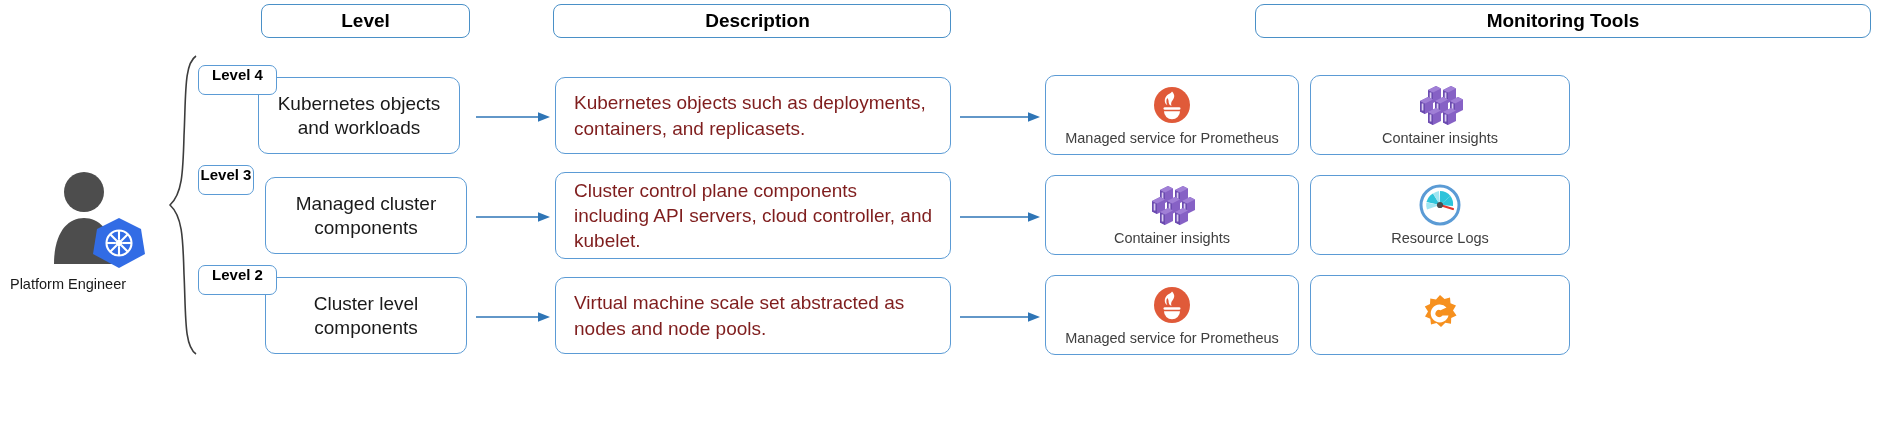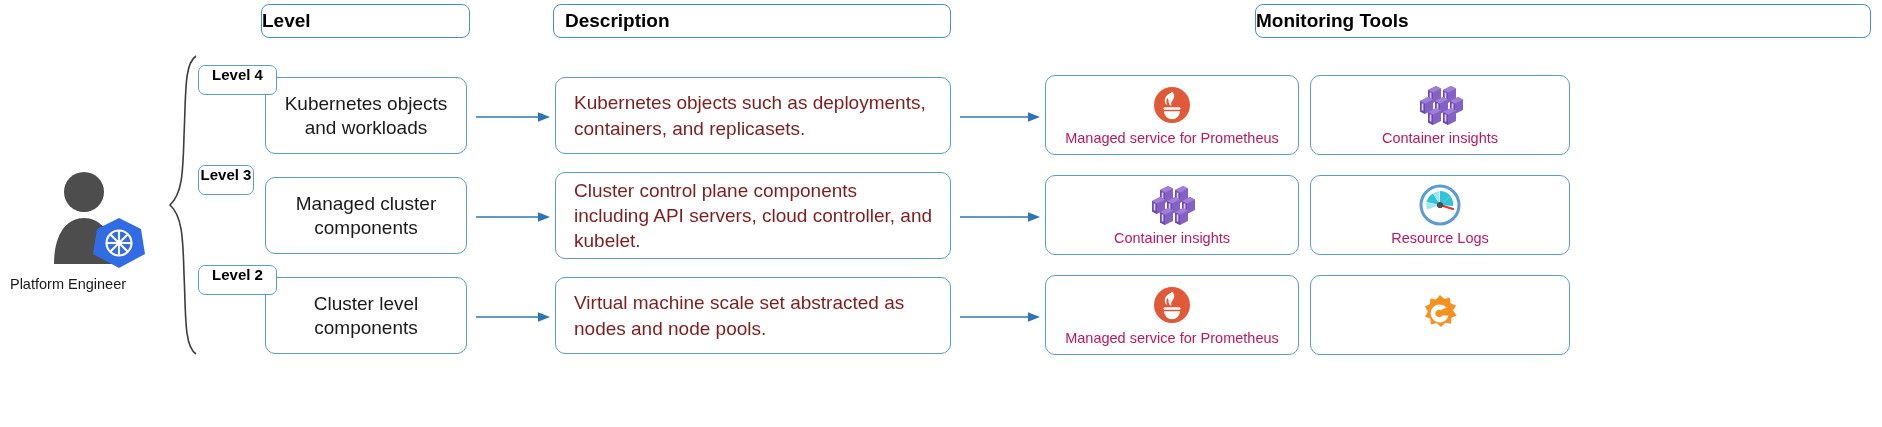--- a/index.html
+++ b/index.html
@@ -6,21 +6,21 @@
   body{
     width:1882px;height:427px;position:relative;overflow:hidden;
     font-family:"Liberation Sans","DejaVu Sans",sans-serif;
     color:#1a1a1a;
   }
   .abs{position:absolute;box-sizing:border-box;}
 
   
   .hdr{
     border:1.5px solid #4a90c7;border-radius:8px;background:#fff;
-    display:flex;align-items:center;
+    display:flex;align-items:center;justify-content:center;
     font-weight:bold;font-size:19px;color:#000;
   }
 
   
   .rbox{
     border:1.5px solid #5b9bd5;border-radius:10px;background:#fff;
   }
 
   
   .levelbox{
@@ -38,40 +38,40 @@
     display:flex;align-items:center;
     font-size:19px;line-height:1.33;color:#7f1d1d;
     padding:6px 14px 6px 18px;
   }
 
   
   .toolcard{
     display:flex;flex-direction:column;align-items:center;justify-content:center;
   }
   .toolicon{height:46px;display:flex;align-items:center;justify-content:center;margin-bottom:2px;}
-  .toollabel{font-size:14.5px;color:#be185d;text-align:center;line-height:1.2;}
+  .toollabel{font-size:14.5px;color:#404040;text-align:center;line-height:1.2;}
 
   
   .arrow{height:12px;}
 
   
   .persona-label{
     font-size:14.5px;color:#1a1a1a;text-align:center;width:200px;left:-32px;top:276px;
   }
 </style>
 </head>
 <body>
 
 <div class="abs hdr" style="left:261px;top:4px;width:209px;height:34px;">
   <span>Level</span>
 </div>
 <div class="abs hdr" style="left:553px;top:4px;width:398px;height:34px;padding-left:11px;">
   <span>Description</span>
 </div>
-<div class="abs hdr" style="left:1255px;top:4px;width:616px;height:34px;">
+<div class="abs hdr" style="left:1255px;top:4px;width:616px;height:34px;border-radius:9px;">
   <span>Monitoring Tools</span>
 </div>
 
 <div class="abs" style="left:36px;top:160px;width:110px;height:110px;">
   <svg width="110" height="110" viewBox="0 0 110 110">
     <circle cx="48" cy="32" r="20" fill="#4d4d4d"></circle>
     <path d="M18 104 C18 72 32 58 48 58 C64 58 78 72 78 104 Z" fill="#4d4d4d"></path>
   </svg>
   <svg width="54" height="54" viewBox="0 0 54 54" style="position:absolute;left:56px;top:56px;">
     <polygon points="27,2 49,13 53,38 27,52 1,38 5,13" fill="#326ce5"></polygon>
@@ -91,21 +91,21 @@
 </div>
 <div class="abs persona-label">Platform Engineer</div>
 
 <div class="abs" style="left:168px;top:54px;width:32px;height:302px;">
   <svg width="32" height="302" viewBox="0 0 32 302">
     <path d="M28 2 C16 10 18 40 16 82 C15 120 14 140 2 151 C14 162 15 182 16 220
              C18 262 16 292 28 300" fill="none" stroke="#3d3d3d" stroke-width="1.6"></path>
   </svg>
 </div>
 
-<div class="abs rbox levelbox" style="left:265px;top:77px;width:202px;height:77px;">
+<div class="abs rbox levelbox" style="left:258px;top:77px;width:202px;height:77px;">
   <span>Kubernetes objects and workloads</span>
 </div>
 <div class="abs levelbadge" style="left:198px;top:65px;width:79px;height:30px;">
   <span>Level 4</span>
 </div>
 
 <div class="abs arrow" style="left:476px;top:109px;width:74px;">
   <svg width="74" height="12" viewBox="0 0 74 12">
     <line x1="0" y1="6" x2="62" y2="6" stroke="#2e75b6" stroke-width="1.7"></line>
     <polygon points="62,1.3 74,6 62,10.7" fill="#2e75b6"></polygon>

